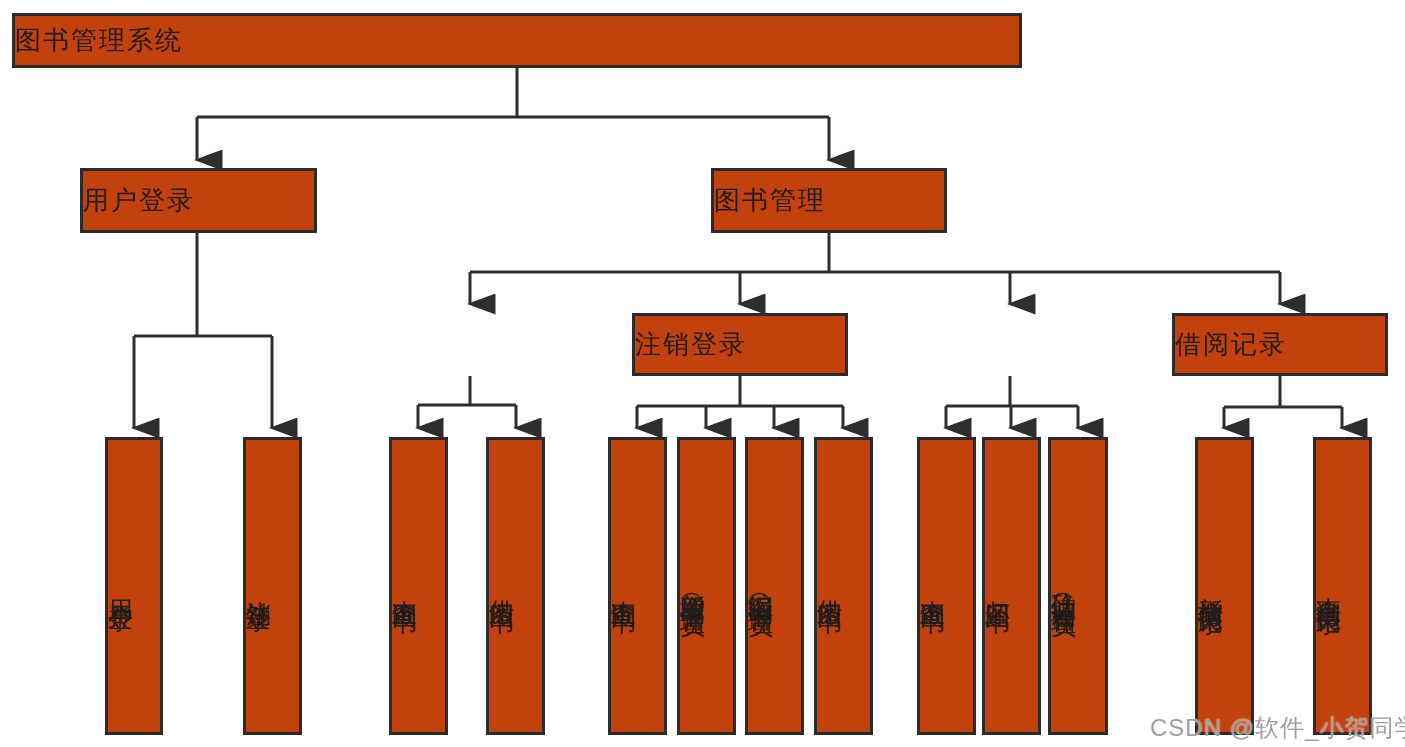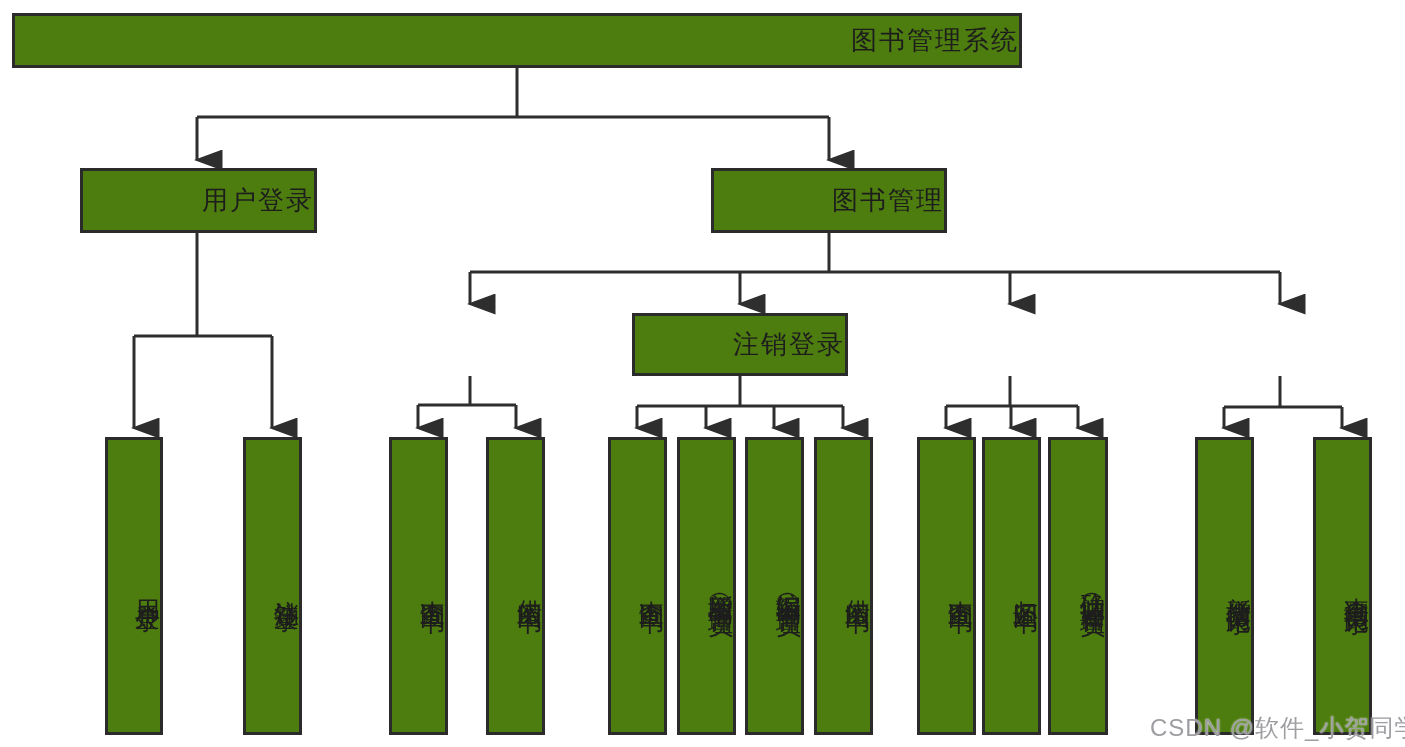--- a/index.html
+++ b/index.html
@@ -7,22 +7,22 @@
     position:relative;
     width:1405px;height:747px;
     background:#ffffff;
     font-family:"Liberation Sans","DejaVu Sans",sans-serif;
     overflow:hidden;
   }
   .wires{position:absolute;left:0;top:0;pointer-events:none;}
   .wire{stroke:#2e2e2e;stroke-width:3;fill:none;}
   .node{
     position:absolute;box-sizing:border-box;
-    border:3px solid #2b2b2b;background:#4d7c0f;
-    display:flex;align-items:center;justify-content:flex-end;
+    border:3px solid #2b2b2b;background:#c2410c;
+    display:flex;align-items:center;justify-content:flex-start;
   }
   .lbl{
     font-size:26px;color:#1d1d1d;letter-spacing:2px;white-space:nowrap;
   }
   .box-v .lbl{
     writing-mode:vertical-rl;text-orientation:mixed;
     font-size:25px;letter-spacing:3px;line-height:1;white-space:normal;
   }
   .watermark{
     position:absolute;left:1150px;top:712px;
@@ -105,20 +105,23 @@
   <div class="node" style="left:80px;top:168px;width:237px;height:65px">
     <span class="lbl">用户登录</span>
   </div>
   <div class="node" style="left:711px;top:168px;width:236px;height:65px">
     <span class="lbl">图书管理</span>
   </div>
 
   <div class="node" style="left:632px;top:313px;width:216px;height:63px">
     <span class="lbl">注销登录</span>
   </div>
+  <div class="node" style="left:1172px;top:313px;width:216px;height:63px">
+    <span class="lbl">借阅记录</span>
+  </div>
 
   <div class="node box-v" style="left:105px;top:437px;width:58px;height:298px">
     <span class="lbl">用户登录</span>
   </div>
   <div class="node box-v" style="left:243px;top:437px;width:59px;height:298px">
     <span class="lbl">注销登录</span>
   </div>
 
   <div class="node box-v" style="left:389px;top:437px;width:59px;height:298px">
     <span class="lbl">查询图书</span>

